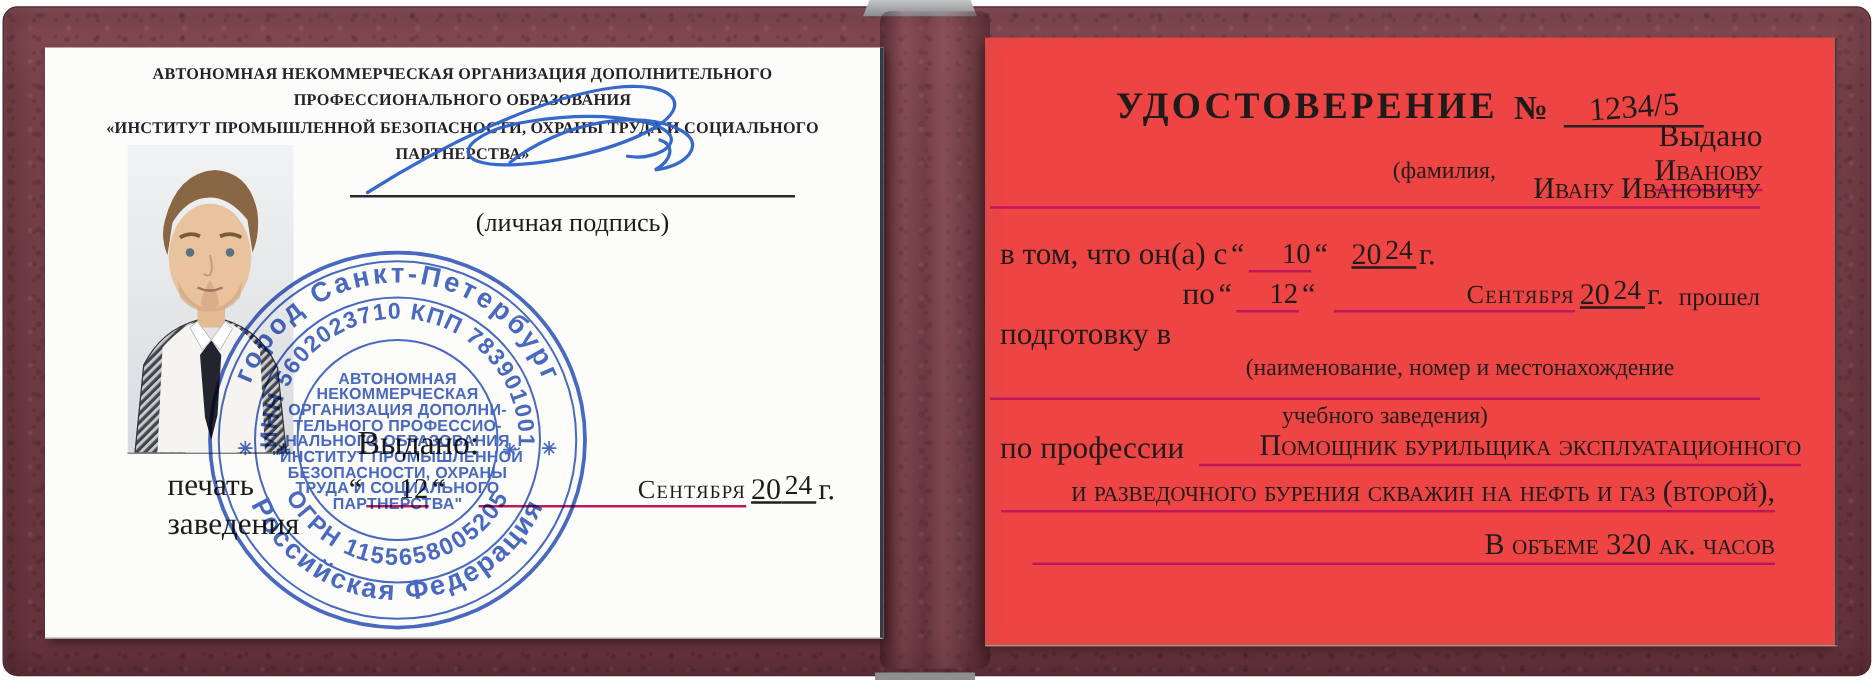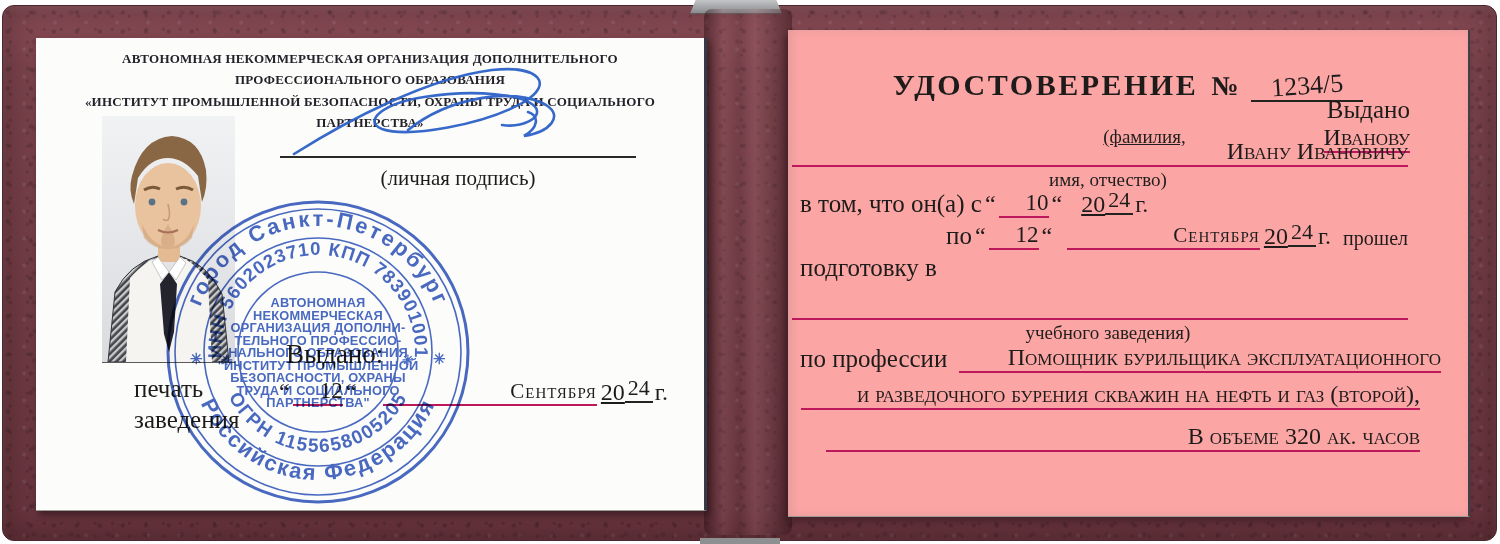--- a/index.html
+++ b/index.html
@@ -22,21 +22,21 @@
             rgba(84,40,48,.15) 40%, rgba(170,108,116,.28) 58%, rgba(40,12,17,.4) 100%);}
   .tab-top{position:absolute;left:690px;top:0;width:92px;height:13px;
          background:linear-gradient(180deg,#c3c5c7,#898b8e);border-bottom:1px solid #5c5e60;
          clip-path:polygon(6% 0,94% 0,100% 100%,0 100%);}
   .tab-bottom{position:absolute;left:700px;bottom:0;width:80px;height:6px;background:#8d8f91;}
   
   .page{position:absolute;background:#fcfcfa;}
   .page-left{left:36px;top:38px;width:668px;height:472px;
          border-right:3px solid #343b47;border-bottom:1px solid #9b9b97;
          box-shadow:3px 4px 7px rgba(35,14,18,.55);}
-  .page-right{left:788px;top:30px;width:680px;height:486px;background:#fca5a5;
+  .page-right{left:788px;top:30px;width:680px;height:486px;background:#ef4444;
          border-right:2px solid #3c4048;border-bottom:1px solid #9b9b97;
          box-shadow:-3px 4px 7px rgba(35,14,18,.45), inset 4px 0 10px rgba(120,110,112,.18);}
   .abs{position:absolute;}
   
   .org-header{left:10px;right:10px;top:10px;text-align:center;font-weight:bold;
          font-size:13px;line-height:1.65;color:#23222a;letter-spacing:.2px;}
   .photo{left:66px;top:78px;width:133px;height:246px;border-bottom:1px solid #5a5a58;}
   .sig-line{left:244px;top:118px;width:356px;border-top:2px solid #2a2a28;}
   .sig-caption{left:244px;top:128px;width:356px;text-align:center;font-size:21px;}
   .sig-svg{left:252px;top:18px;width:290px;height:106px;}
@@ -200,26 +200,25 @@
     <div class="abs r-title">
       <span class="t">УДОСТОВЕРЕНИЕ</span>
       <span class="num-sign">№</span>
       <span class="r-num-slot"><span class="r-num-val">1234/5</span></span>
     </div>
 
     <div class="abs row row-surname">
       <span class="lbl">Выдано</span>
       <span class="slot grow val v24">Иванову</span>
     </div>
-    <div class="abs cap" style="left:104px;width:505px;top:96px;text-decoration:underline;">(фамилия,</div>
+    <div class="abs cap" style="left:115px;width:505px;top:96px;">(фамилия,</div>
 
     <div class="abs row row-name">
       <span class="slot grow val v24">Ивану Ивановичу</span>
     </div>
-    <div class="abs cap" style="left:60px;width:520px;top:139px;">имя, отчество)</div>
 
     <div class="abs row row-from">
       <span class="lbl">в том, что он(а) с</span>
       <span class="q">“</span>
       <span class="slot day">10</span>
       <span class="q">“</span>
       <span class="sp12"></span>
       <span class="yr-pre">20</span>
       <span class="yr-fill">24</span>
       <span class="yr-g">г.</span>
@@ -234,20 +233,21 @@
       <span class="slot grow mon">Сентября</span>
       <span class="yr-pre">20</span>
       <span class="yr-fill">24</span>
       <span class="yr-g">г.</span>
       <span class="passed">прошел</span>
     </div>
 
     <div class="abs row row-org">
       <span class="lbl">подготовку в</span>
     </div>
+    <div class="abs cap" style="left:150px;width:460px;top:254px;">(наименование, номер и местонахождение</div>
 
     <div class="abs row row-empty">
       <span class="slot grow"></span>
     </div>
     <div class="abs cap" style="left:100px;width:440px;top:292px;">учебного заведения)</div>
 
     <div class="abs row row-prof">
       <span class="lbl">по профессии</span>
       <span class="sp12"></span>
       <span class="slot grow val v24">Помощник бурильщика эксплуатационного</span>

